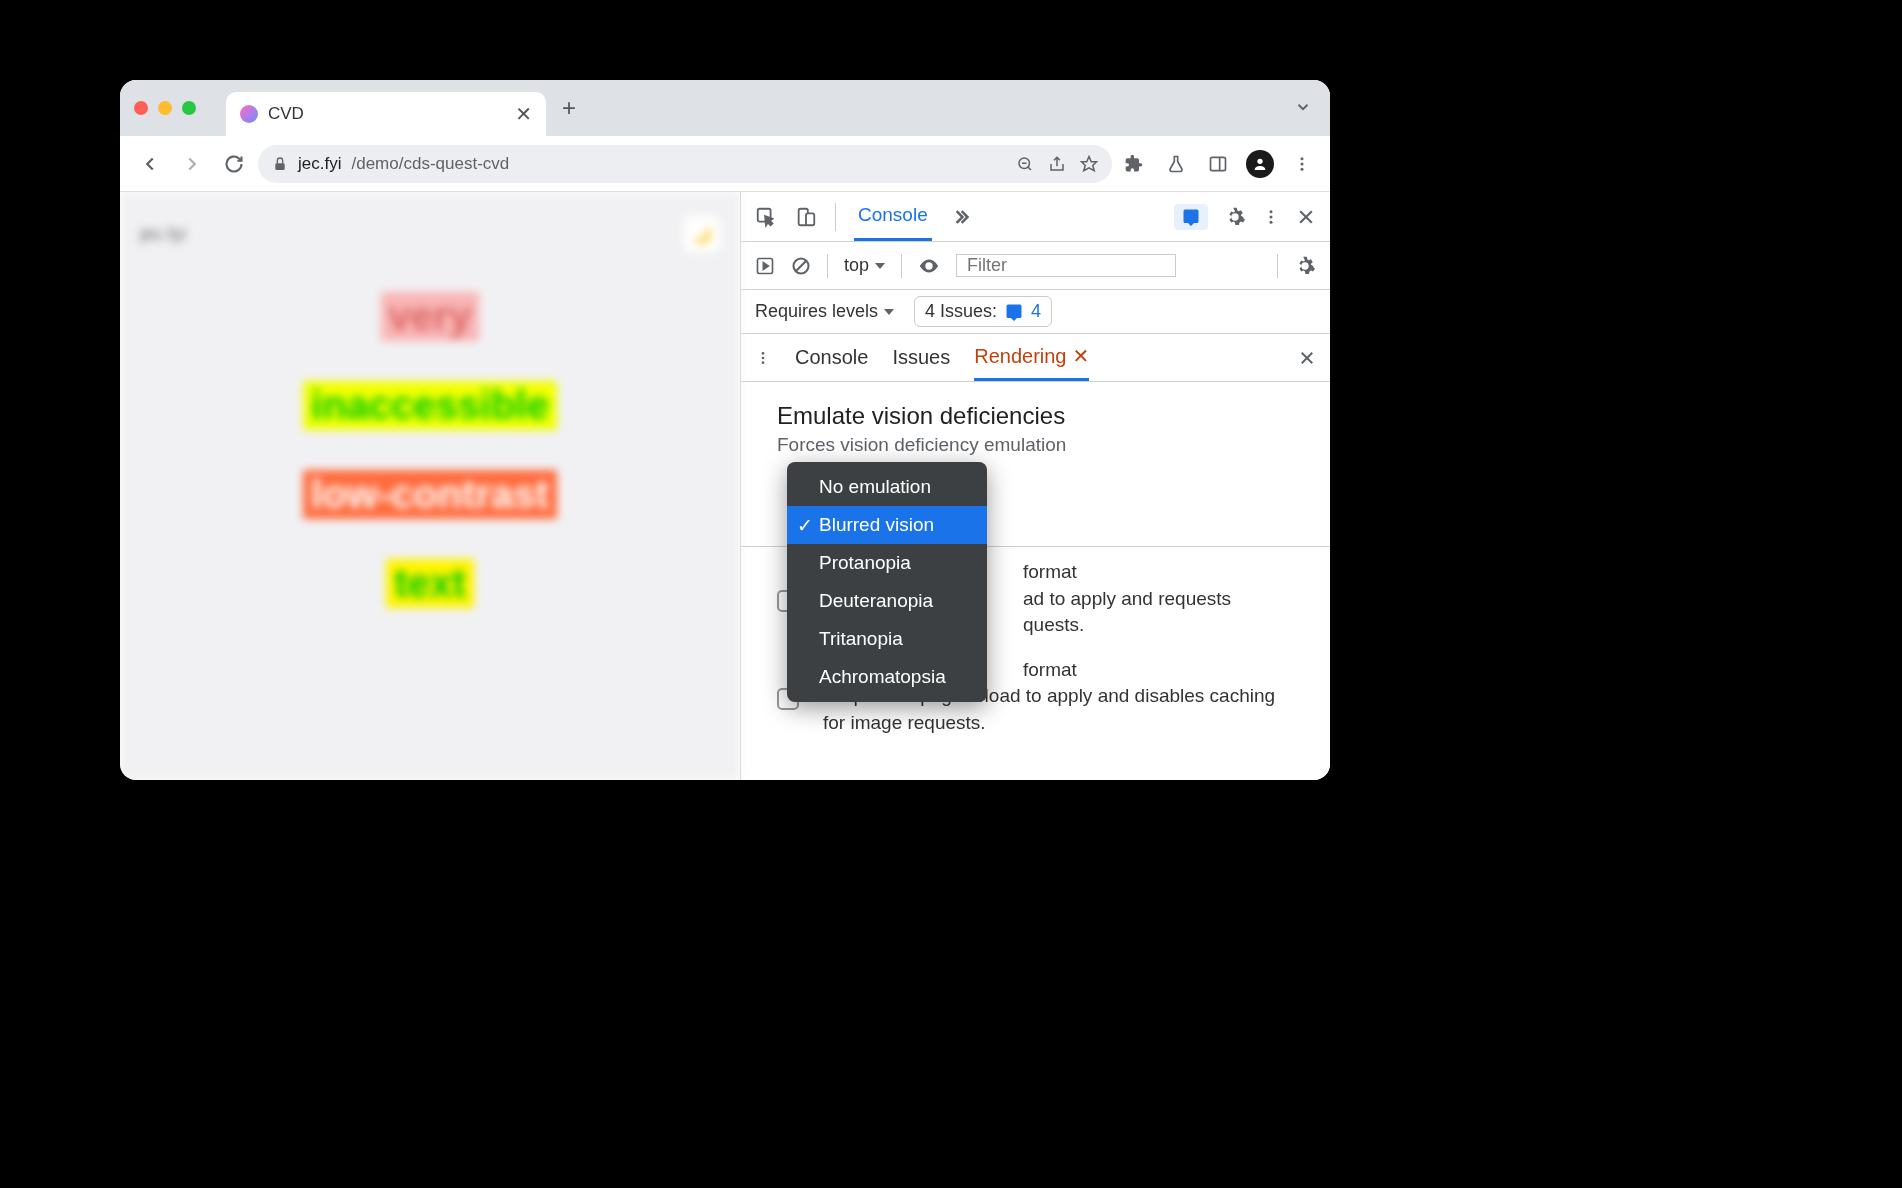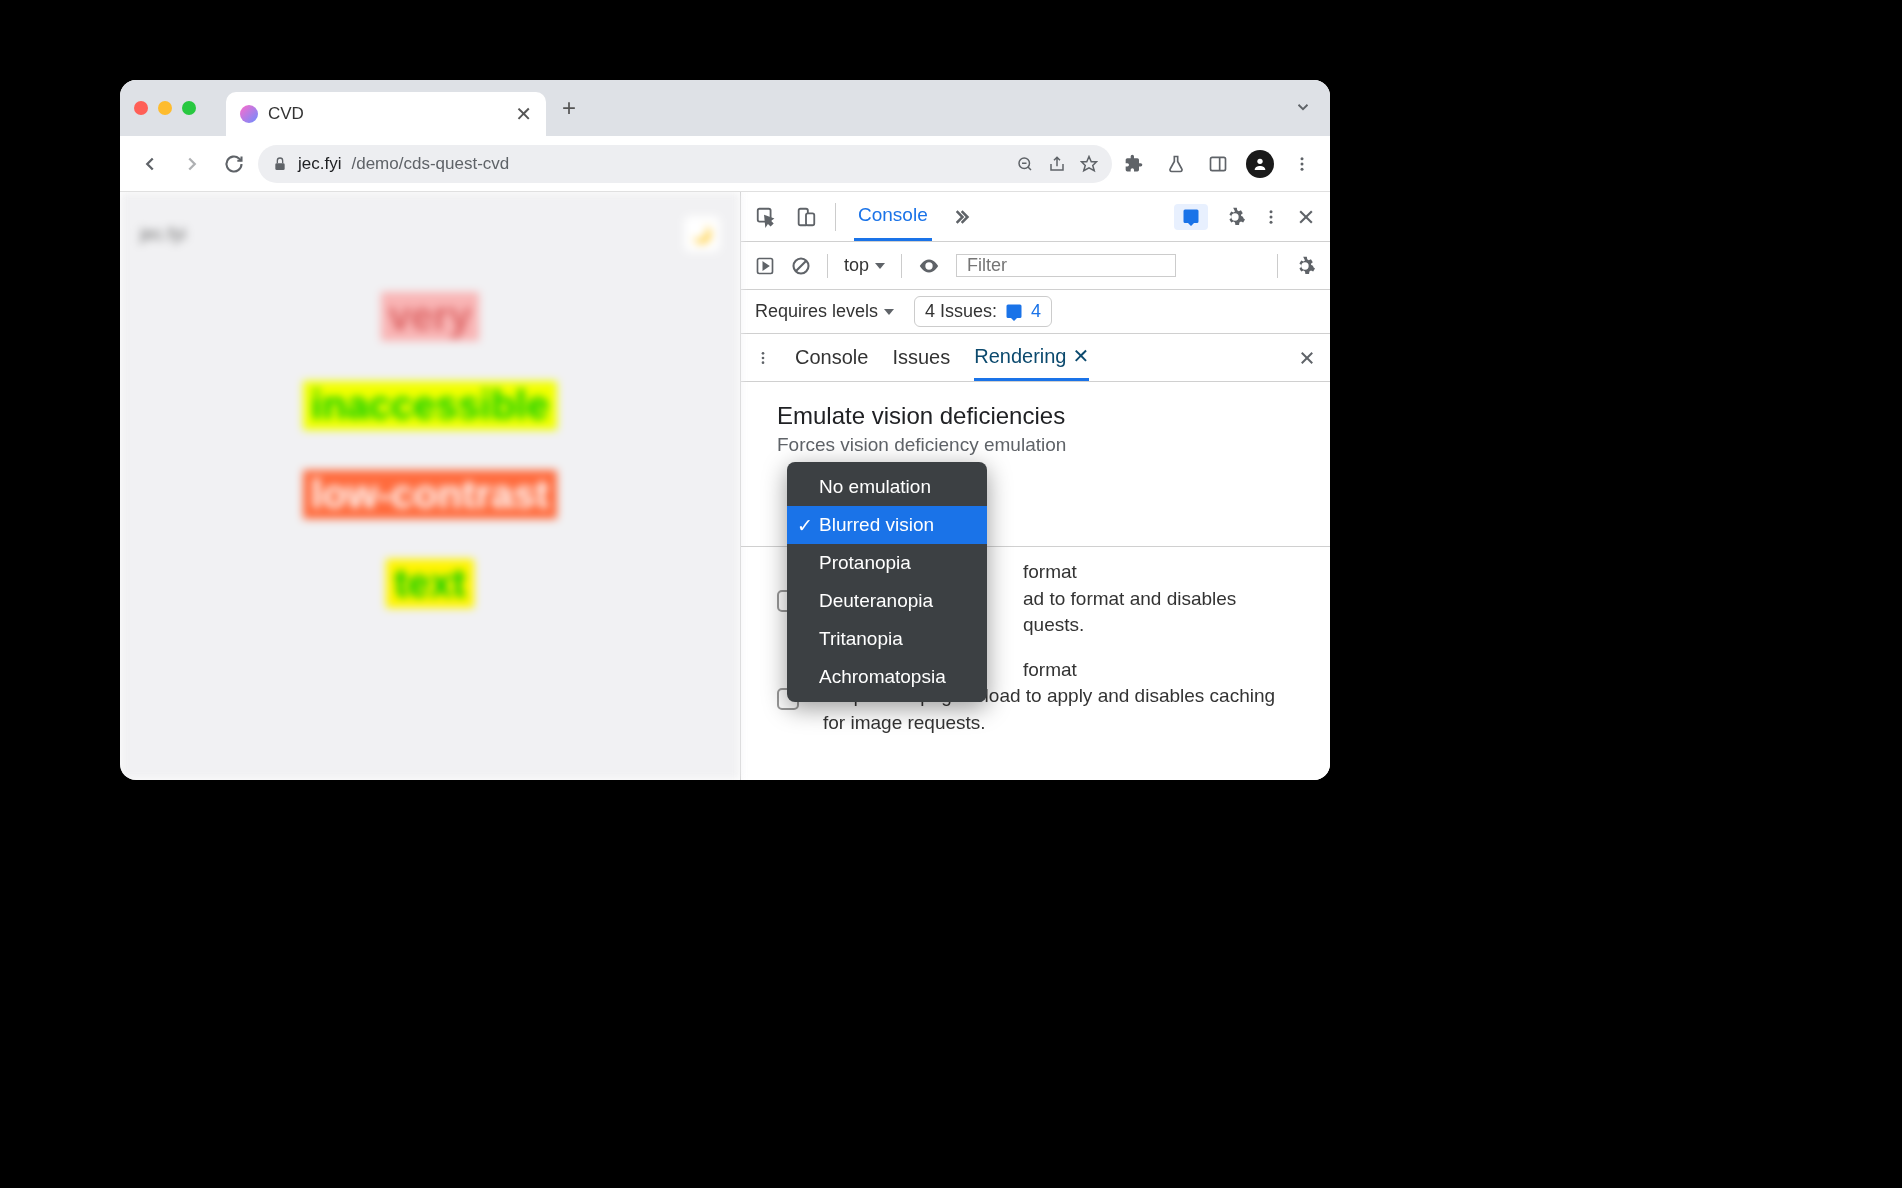--- a/index.html
+++ b/index.html
@@ -39,21 +39,21 @@
 .dt-tab { font-size: 19px; color: #5f6368; padding: 0 4px; height: 100%; display: flex; align-items: center; }
 .dt-tab.active { color: #1a73e8; border-bottom: 3px solid #1a73e8; font-weight: 500; }
 .dt-tabs-right { margin-left: auto; display: flex; gap: 16px; align-items: center; }
 .issues-badge { background: #e8f0fe; border-radius: 4px; padding: 4px 8px; color: #1a73e8; display: flex; align-items: center; gap: 4px; }
 .dt-sub { height: 48px; display: flex; align-items: center; padding: 0 14px; gap: 16px; border-bottom: 1px solid #d0d0d0; font-size: 18px; color: #333; }
 .dt-filter-input { border: 1px solid #ccc; padding: 0 10px; font-size: 18px; width: 220px; }
 .dt-sub2 { height: 44px; display: flex; align-items: center; padding: 0 14px; gap: 20px; border-bottom: 1px solid #d0d0d0; font-size: 18px; color: #333; }
 .issues-chip { border: 1px solid #ccc; border-radius: 6px; padding: 4px 10px; display: flex; align-items: center; gap: 8px; }
 .drawer-tabs { height: 48px; display: flex; align-items: center; padding: 0 14px; gap: 24px; border-bottom: 1px solid #d0d0d0; }
 .drawer-tab { font-size: 20px; color: #333; height: 100%; display: flex; align-items: center; gap: 6px; }
-.drawer-tab.active { color: #0c4a6e; border-bottom: 3px solid #1a73e8; }
+.drawer-tab.active { color: #c2410c; border-bottom: 3px solid #1a73e8; }
 .drawer-body { padding: 20px 36px; position: relative; flex: 1; }
 .section-title { font-size: 24px; font-weight: 500; color: #202124; margin-bottom: 4px; }
 .section-sub { font-size: 19px; color: #5f6368; margin-bottom: 16px; }
 .dropdown { position: absolute; left: 46px; top: 80px; background: #3c4043; border-radius: 8px; box-shadow: 0 6px 24px rgba(0,0,0,0.4); padding: 6px 0; min-width: 200px; z-index: 10; }
 .dd-item { padding: 8px 20px 8px 32px; font-size: 19px; color: #fff; cursor: pointer; position: relative; }
 .dd-item.selected { background: #1a73e8; }
 .dd-item.selected::before { content: "✓"; position: absolute; left: 10px; }
 .check-row { display: flex; gap: 24px; align-items: center; margin-top: 80px; }
 .checkbox { width: 22px; height: 22px; border: 2px solid #999; border-radius: 5px; flex-shrink: 0; margin-top: 4px; }
 .check-text { font-size: 19px; color: #333; line-height: 1.4; }
@@ -311,21 +311,21 @@
           <div class="dd-item">Deuteranopia</div>
           <div class="dd-item">Tritanopia</div>
           <div class="dd-item">Achromatopsia</div>
         </div>
 
         <hr class="sep" style="margin-top:90px">
         <div class="check-row" style="margin-top:0">
           <div class="checkbox"></div>
           <div class="check-text">
             <div style="padding-left:200px"><span>format</span></div>
-            <div style="padding-left:200px">ad to format and disables quests.</div>
+            <div style="padding-left:200px">ad to apply and requests quests.</div>
           </div>
         </div>
         <div class="check-row" style="margin-top:18px">
           <div class="checkbox"></div>
           <div class="check-text">
             <div style="padding-left:200px"><span>format</span></div>
             <div>Requires a page reload to apply and disables caching for image requests.</div>
           </div>
         </div>
       </div>

